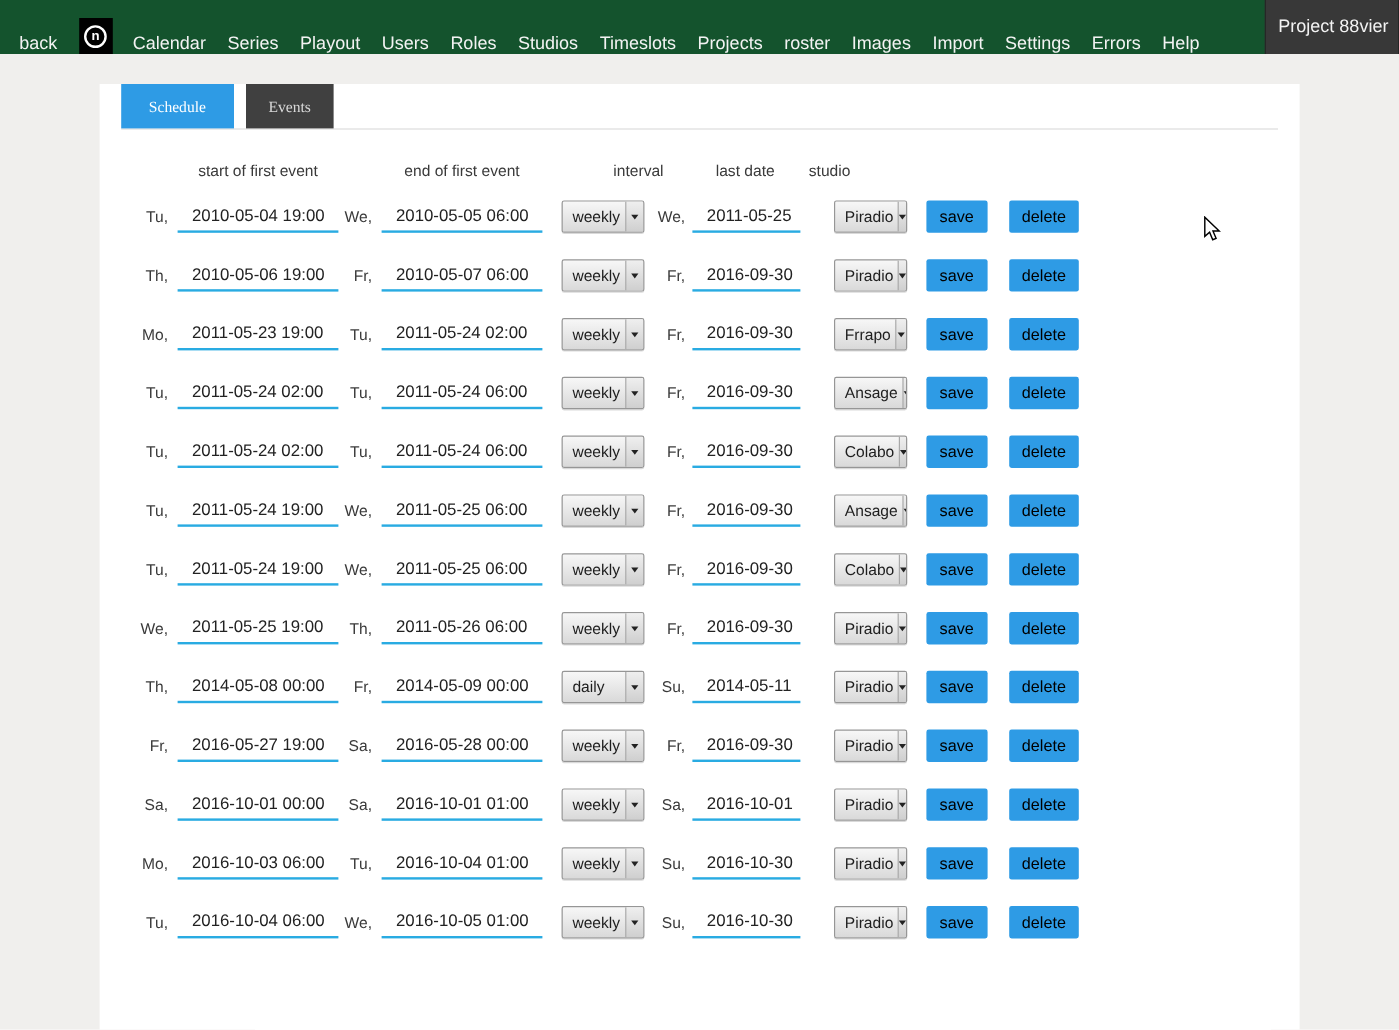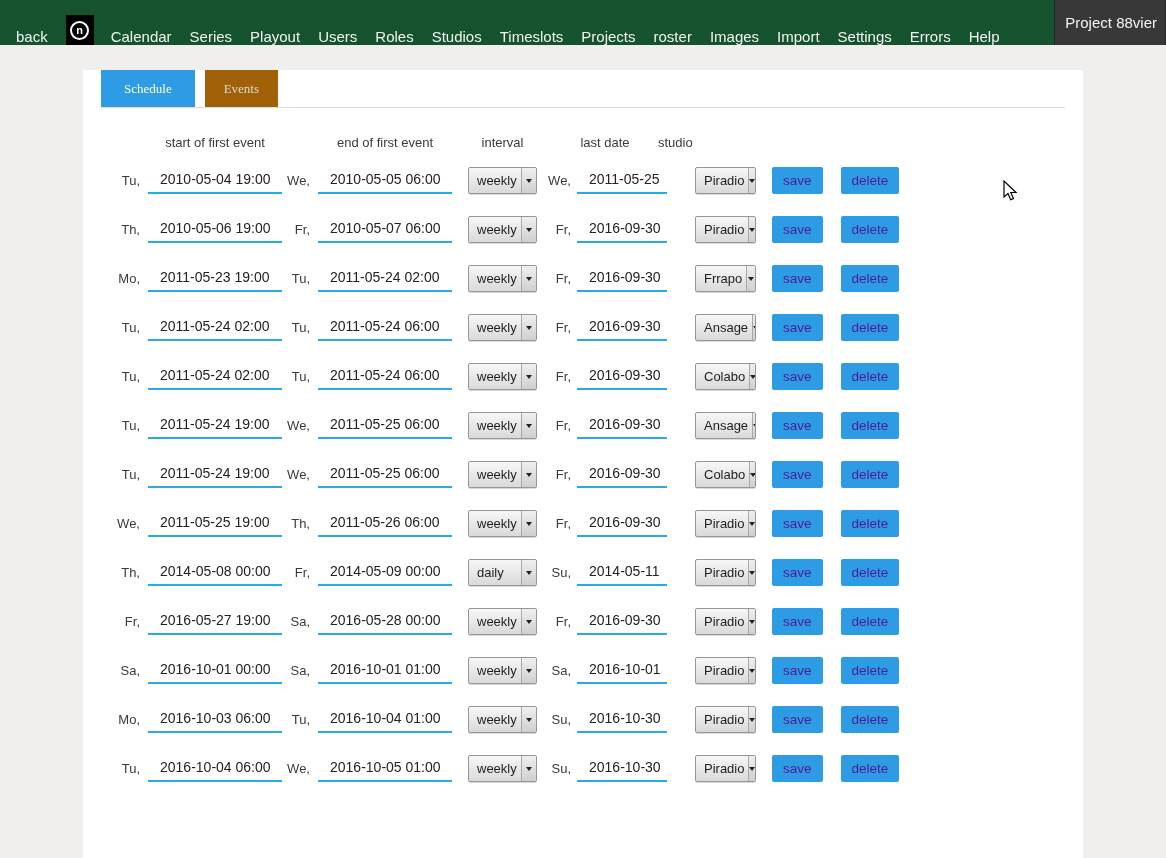--- a/index.html
+++ b/index.html
@@ -28,27 +28,27 @@
                 border-right:4px solid transparent; border-top:5px solid #1d1d1d; }
 
   
   .panel { width:1000px; margin:0 auto; background:#fff; min-height:813px; }
   .page-title { font-size:17px; color:#757575; padding:36px 0 0 28px; }
 
   .tabbar { display:flex; gap:10px; margin:25px 18px 0 18px; border-bottom:1px solid #dcdcdc;font-family:Liberation Serif, serif; }
   .tab { height:37px; display:flex; align-items:center; justify-content:center;
          font-size:13px; cursor:pointer; }
   .tab.active { background:#2e9be5; color:#fff; padding:0 23px; }
-  .tab.inactive { background:#a16207; color:#d8d8d8; padding:0 19px; }
+  .tab.inactive { background:#404040; color:#d8d8d8; padding:0 19px; }
 
   
   .thead { display:flex; margin:27px 0 0 20px; font-size:13px; color:#3a3a3a; height:18px; }
   .h-sp1 { width:45px; } .h1 { width:134px; text-align:center; }
   .h-sp2 { width:36px; } .h2 { width:134px; text-align:center; }
-  .h3 { width:69px; margin-left:16px; text-align:center; }
+  .h3 { width:69px; margin-left:32px; text-align:right; }
   .h4 { width:124px; margin-left:6px; text-align:center; }
   .h5 { width:70px; text-align:left; position:relative; left:-9px; }
 
   .rows { margin-left:20px; padding-top:3px; }
   .row { display:flex; align-items:center; height:49px; }
   .day { font-size:13px; color:#3a3a3a; }
   .day1 { width:45px; text-align:right; padding-right:8px; }
   .day2 { width:36px; text-align:right; padding-right:8px; }
   .day3 { width:34px; text-align:right; padding-right:6px; margin-left:6px; }
   .txt-input { border:none; outline:none; border-bottom:2px solid #29abe2; background:#fff;
@@ -60,21 +60,21 @@
          border-radius:2px; background:linear-gradient(#f7f7f7,#d9d9d9); cursor:pointer;
          font-size:13px; color:#1e1e1e; overflow:hidden; box-shadow:0 1px 0 rgba(0,0,0,0.15); }
   .sel .txt { display:flex; align-items:center; padding:0 4px 0 8px; flex:1; }
   .sel .arrow { width:15px; border-left:1px solid #a8a8a8;
          background:linear-gradient(#efefef,#cfcfcf);
          display:flex; align-items:center; justify-content:center; }
   .sel .arrow i { width:0; height:0; border-left:3.5px solid transparent;
          border-right:3.5px solid transparent; border-top:4.5px solid #222; }
   .sel-interval { width:69px; margin-left:16px; }
   .sel-studio { width:61px; margin-left:28px; }
-  .btn { border:none; background:#2e9be5; color:#4c1d95; font-family:"Liberation Sans", sans-serif;
+  .btn { border:none; background:#2e9be5; color:#000000; font-family:"Liberation Sans", sans-serif;
          font-size:13.5px; height:27px; padding:0 11px; border-radius:2px; cursor:pointer; }
   .btn-save { margin-left:16px; }
   .btn-delete { margin-left:18px; }
 
   .cursor { position:absolute; left:1003px; top:180px; width:15px; height:22px; z-index:50; }
 </style>
 </head>
 <body>
 
 <div class="navbar">

